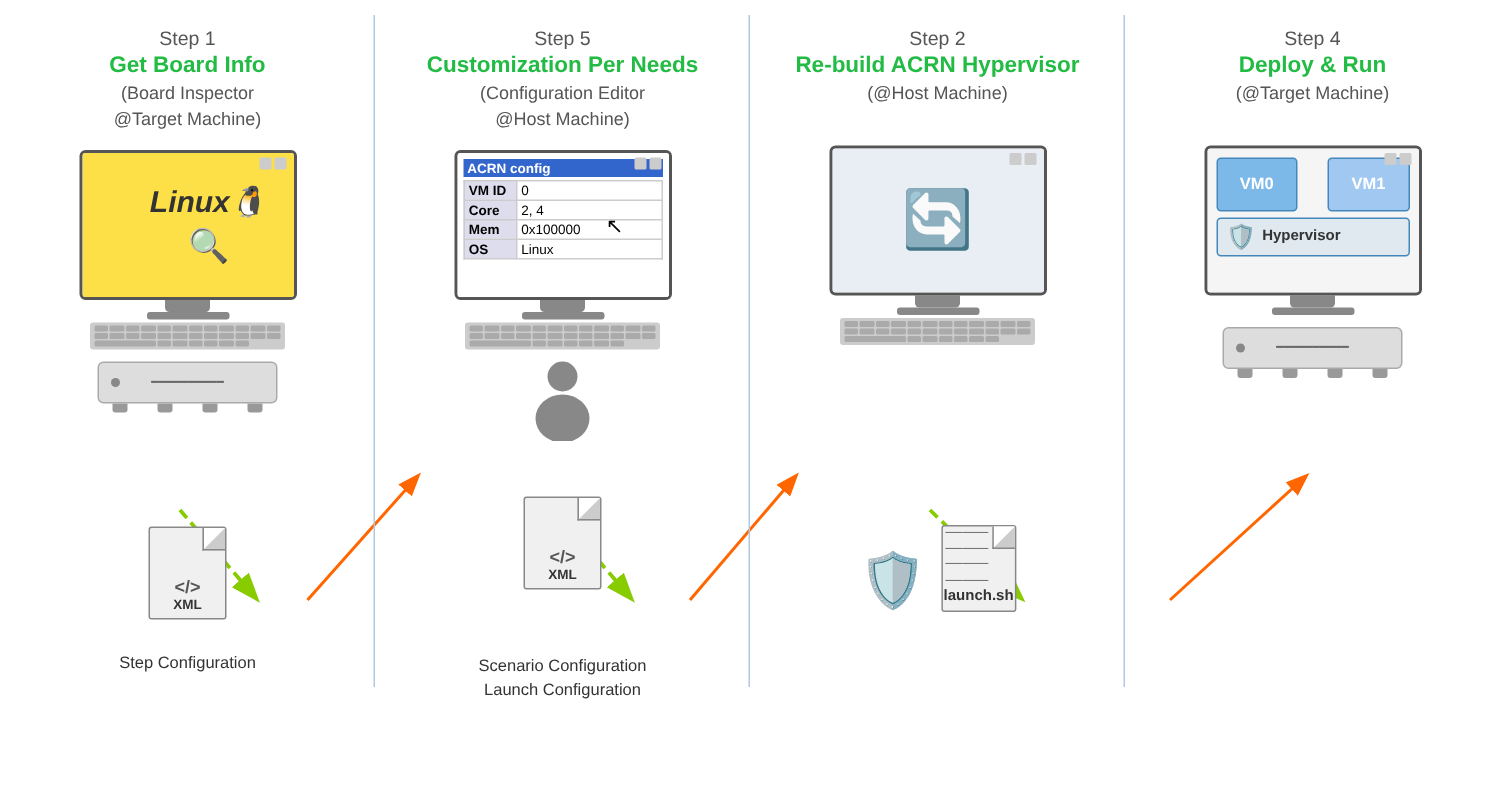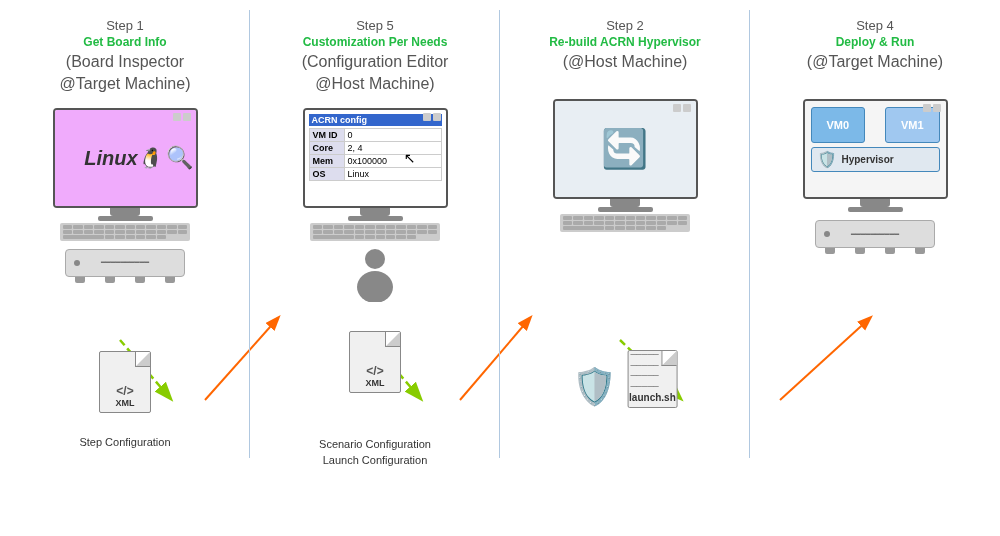--- a/index.html
+++ b/index.html
@@ -40,29 +40,29 @@
       background: #b0c8e0;
     }
 
     .step-label {
       font-size: 13px;
       color: #555;
       margin-bottom: 2px;
     }
 
     .step-title {
-      font-size: 12px;
+      font-size: 15px;
       font-weight: bold;
       margin-bottom: 2px;
     }
 
     .step-title.green { color: #22bb44; }
 
     .step-subtitle {
-      font-size: 16px;
+      font-size: 12px;
       color: #555;
       text-align: center;
       line-height: 1.4;
       margin-bottom: 8px;
     }
 
     
     .monitor-wrap {
       position: relative;
       margin-top: 4px;
@@ -112,23 +112,23 @@
     }
     .key {
       background: #aaa;
       border-radius: 1px;
     }
 
     
     .linux-screen {
       width: 100%;
       height: 100%;
-      background: #f0abfc;
-      display: flex;
-      flex-direction: row;
+      background: #fde047;
+      display: flex;
+      flex-direction: column;
       align-items: center;
       justify-content: center;
       gap: 4px;
       padding-left: 28px;
     }
 
     
     .table-screen {
       width: 100%;
       height: 100%;

